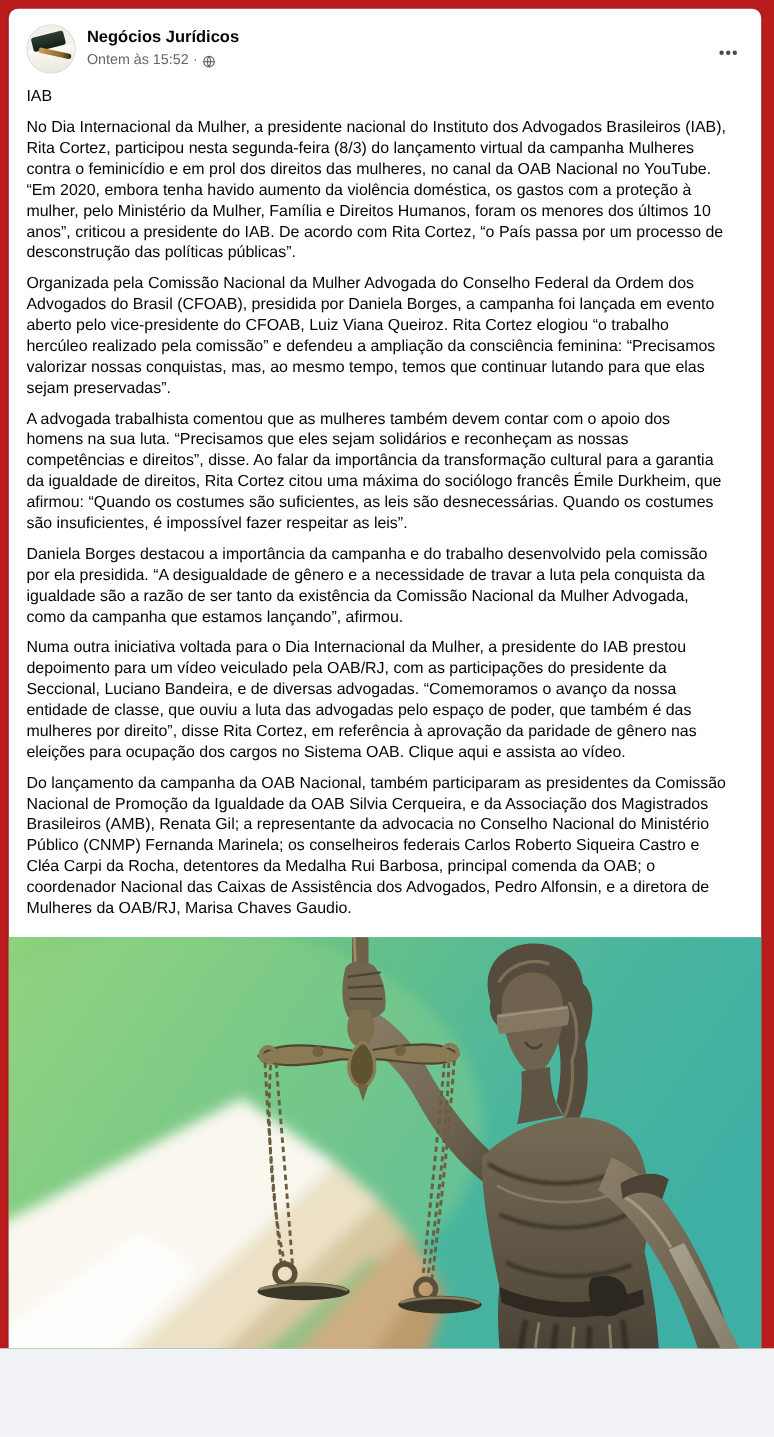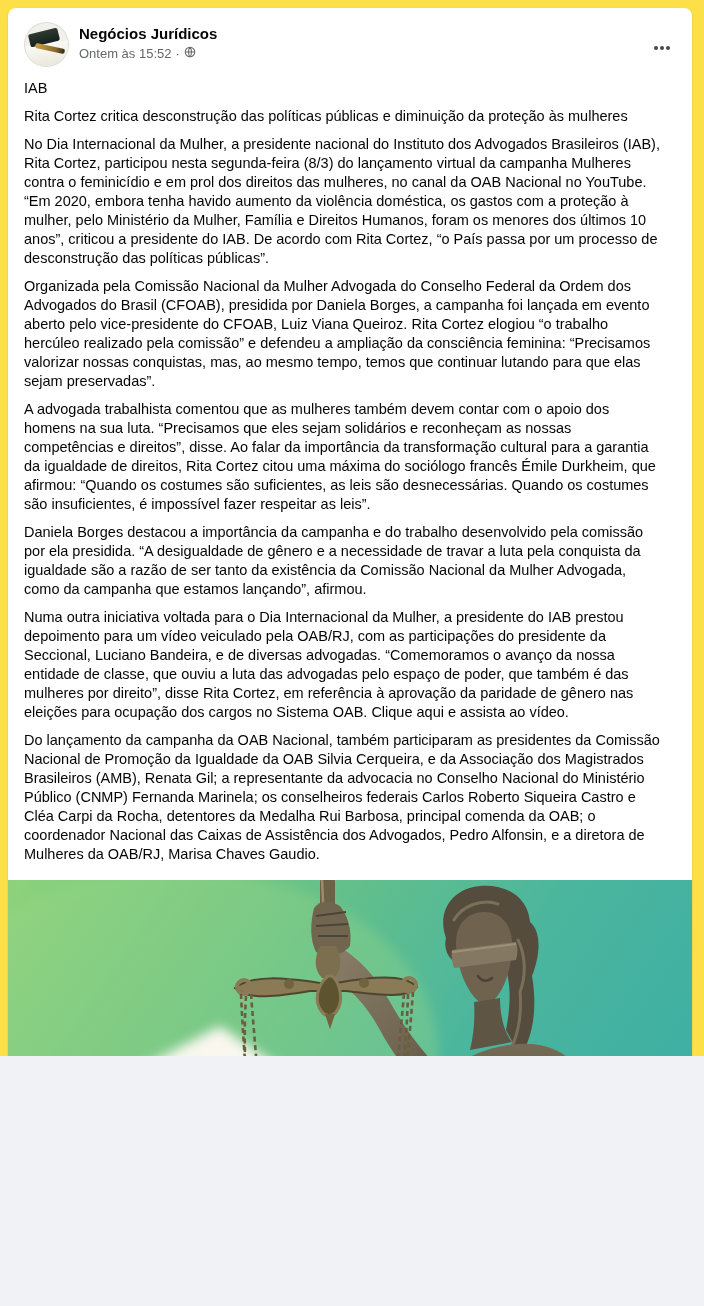--- a/index.html
+++ b/index.html
@@ -1,21 +1,21 @@
 <!DOCTYPE html>
 <html lang="pt-BR"><head>
 <meta charset="utf-8">
 <style>
   * { box-sizing: border-box; margin: 0; padding: 0; }
   html,body { background:#f0f2f5; }
   body { font-family: "Liberation Sans", "DejaVu Sans", sans-serif; }
   .viewport {
     position: relative;
-    width: 704px; height: 1056px;
-    background: #fde047;
+    width: 704px; height: 1226px;
+    background: #b91c1c;
     overflow: hidden;
   }
   .card {
     position: absolute; left: 8px; top: 8px;
     width: 684px;
     background: #ffffff;
     border-radius: 8px 8px 0 0;
     box-shadow: 0 1px 2px rgba(0,0,0,.15);
   }
   
@@ -48,21 +48,21 @@
     background: linear-gradient(90deg,#caa04c,#8a6a28 70%,#2e2a20);
     border-radius: 2px;
     transform: rotate(12deg);
   }
   .header-meta { margin-left: 10px; padding-top: 2px; }
   .page-name {
     font-size: 15px; font-weight: 700; color: #050505;
     line-height: 19px; cursor: pointer;
   }
   .sub-line {
-    display: flex; align-items: flex-start; gap: 4px;
+    display: flex; align-items: flex-end; gap: 4px;
     margin-top: 3px;
     font-size: 13px; color: #65676b; line-height: 16px;
   }
   .sub-line .timestamp { cursor: pointer; }
   .globe { width: 12px; height: 12px; display:inline-block; }
   .more-btn {
     position: absolute; right: 12px; top: 22px;
     width: 36px; height: 36px; border: none; background: transparent;
     border-radius: 50%; cursor: pointer;
     display: flex; align-items: center; justify-content: center;
@@ -110,21 +110,20 @@
         <svg width="20" height="20" viewBox="0 0 20 20">
           <circle cx="4" cy="10" r="2" fill="#44494f"></circle>
           <circle cx="10" cy="10" r="2" fill="#44494f"></circle>
           <circle cx="16" cy="10" r="2" fill="#44494f"></circle>
         </svg>
       </button>
     </div>
 
     <div class="post-body">
       <p>IAB</p>
-      <p>Rita Cortez critica desconstrução das políticas públicas e diminuição da proteção às mulheres</p>
       <p>No Dia Internacional da Mulher, a presidente nacional do Instituto dos Advogados Brasileiros (IAB), Rita Cortez, participou nesta segunda-feira (8/3) do lançamento virtual da campanha Mulheres contra o feminicídio e em prol dos direitos das mulheres, no canal da OAB Nacional no YouTube. “Em 2020, embora tenha havido aumento da violência doméstica, os gastos com a proteção à mulher, pelo Ministério da Mulher, Família e Direitos Humanos, foram os menores dos últimos 10 anos”, criticou a presidente do IAB. De acordo com Rita Cortez, “o País passa por um processo de desconstrução das políticas públicas”.</p>
       <p>Organizada pela Comissão Nacional da Mulher Advogada do Conselho Federal da Ordem dos Advogados do Brasil (CFOAB), presidida por Daniela Borges, a campanha foi lançada em evento aberto pelo vice-presidente do CFOAB, Luiz Viana Queiroz. Rita Cortez elogiou “o trabalho hercúleo realizado pela comissão” e defendeu a ampliação da consciência feminina: “Precisamos valorizar nossas conquistas, mas, ao mesmo tempo, temos que continuar lutando para que elas sejam preservadas”.</p>
       <p>A advogada trabalhista comentou que as mulheres também devem contar com o apoio dos homens na sua luta. “Precisamos que eles sejam solidários e reconheçam as nossas competências e direitos”, disse. Ao falar da importância da transformação cultural para a garantia da igualdade de direitos, Rita Cortez citou uma máxima do sociólogo francês Émile Durkheim, que afirmou: “Quando os costumes são suficientes, as leis são desnecessárias. Quando os costumes são insuficientes, é impossível fazer respeitar as leis”.</p>
       <p>Daniela Borges destacou a importância da campanha e do trabalho desenvolvido pela comissão por ela presidida. “A desigualdade de gênero e a necessidade de travar a luta pela conquista da igualdade são a razão de ser tanto da existência da Comissão Nacional da Mulher Advogada, como da campanha que estamos lançando”, afirmou.</p>
       <p>Numa outra iniciativa voltada para o Dia Internacional da Mulher, a presidente do IAB prestou depoimento para um vídeo veiculado pela OAB/RJ, com as participações do presidente da Seccional, Luciano Bandeira, e de diversas advogadas. “Comemoramos o avanço da nossa entidade de classe, que ouviu a luta das advogadas pelo espaço de poder, que também é das mulheres por direito”, disse Rita Cortez, em referência à aprovação da paridade de gênero nas eleições para ocupação dos cargos no Sistema OAB. Clique aqui e assista ao vídeo.</p>
       <p>Do lançamento da campanha da OAB Nacional, também participaram as presidentes da Comissão Nacional de Promoção da Igualdade da OAB Silvia Cerqueira, e da Associação dos Magistrados Brasileiros (AMB), Renata Gil; a representante da advocacia no Conselho Nacional do Ministério Público (CNMP) Fernanda Marinela; os conselheiros federais Carlos Roberto Siqueira Castro e Cléa Carpi da Rocha, detentores da Medalha Rui Barbosa, principal comenda da OAB; o coordenador Nacional das Caixas de Assistência dos Advogados, Pedro Alfonsin, e a diretora de Mulheres da OAB/RJ, Marisa Chaves Gaudio.</p>
     </div>
 
     <div class="post-image">
       <svg viewBox="0 0 684 448" width="684" height="448" preserveAspectRatio="none">

